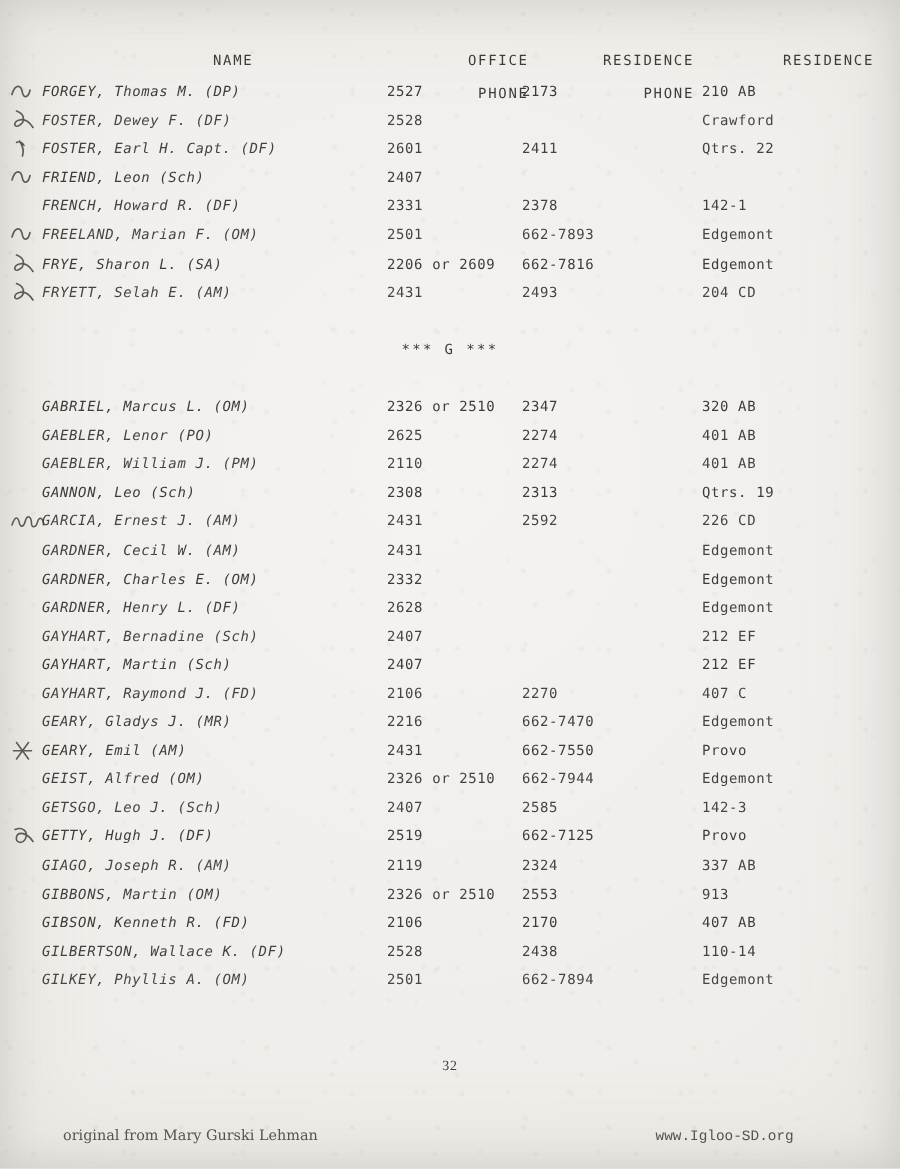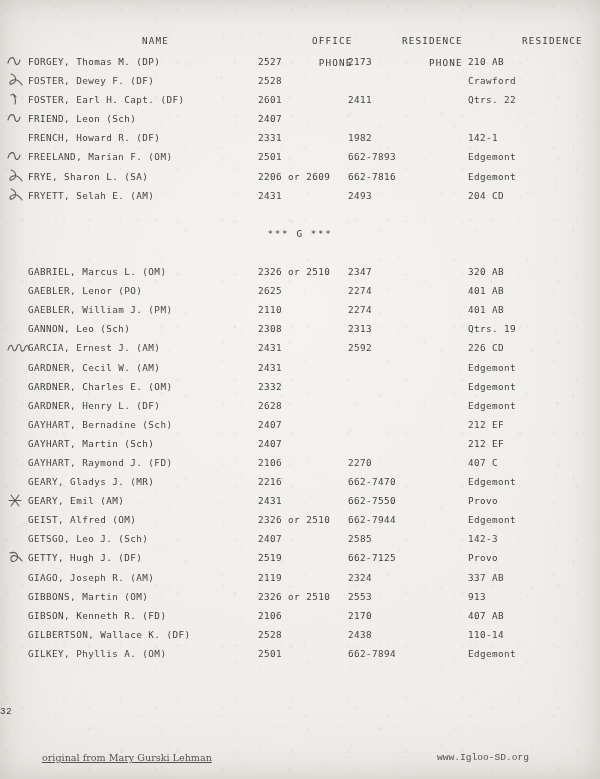--- a/index.html
+++ b/index.html
@@ -90,21 +90,21 @@
   }
   .row .c {
     position: absolute;
     top: 0;
     font-family: "DejaVu Sans Mono", monospace;
     font-size: 9.3px;
     letter-spacing: .42px;
     color: #3b3a37;
     white-space: pre;
   }
-  .c-name  { left: 28px; }
+  .c-name  { left: 28px; font-style: italic; }
   .c-off   { left: 258px; }
   .c-res   { left: 348px; }
   .c-addr  { left: 468px; }
 
   
   .ink-a .c { color: #3d3c38; }
   .ink-b .c { color: #474541; }
   .ink-c .c { color: #434240; }
 
   
@@ -134,43 +134,43 @@
     color: #5d5a55;
     pointer-events: none;
   }
   .mark svg { display: block; overflow: visible; }
 
   
   #page-number {
     position: absolute;
     left: 0; right: 0;
     top: 706px;
-    text-align: left;
-    font-family: Liberation Mono, monospace;
+    text-align: center;
+    font-family: Liberation Serif, serif;
     font-size: 9.3px;
     letter-spacing: .5px;
     color: #3f3e3b;
   }
 
   
   #footer {
     position: absolute;
     left: 0; top: 752px;
     width: 600px;
     height: 20px;
   }
   .foot {
     position: absolute;
     top: 0;
     font-family: "DejaVu Serif", serif;
     font-size: 9.6px;
     color: #55534f;
     white-space: pre;
   }
-  #footer-credit { left: 42px; text-decoration: underline; }
+  #footer-credit { left: 42px; }
   #footer-site   { left: 437px; font-family: Liberation Mono, monospace; }
 </style>
 </head>
 <body>
 
 <div id="page">
   <div id="grain"></div>
   <div id="vignette"></div>
 
   <div class="sheet">
@@ -233,21 +233,21 @@
             </svg>
           </div>
           <div class="c c-name">FRIEND, Leon (Sch)</div>
           <div class="c c-off">2407</div>
           <div class="c c-res"></div>
           <div class="c c-addr"></div>
         </div>
         <div class="row ink-c">
           <div class="c c-name">FRENCH, Howard R. (DF)</div>
           <div class="c c-off">2331</div>
-          <div class="c c-res">1982</div>
+          <div class="c c-res">2378</div>
           <div class="c c-addr">142-1</div>
         </div>
         <div class="row ink-b">
           <div class="mark">
             <svg width="26" height="18" viewBox="0 0 26 18">
               <path d="M2 11 C4 4, 8 4, 9 10 C10 14, 13 13, 14 8" fill="none" stroke="currentColor" stroke-width="1.1" stroke-linecap="round"></path>
             </svg>
           </div>
           <div class="c c-name">FREELAND, Marian F. (OM)</div>
           <div class="c c-off">2501</div>

